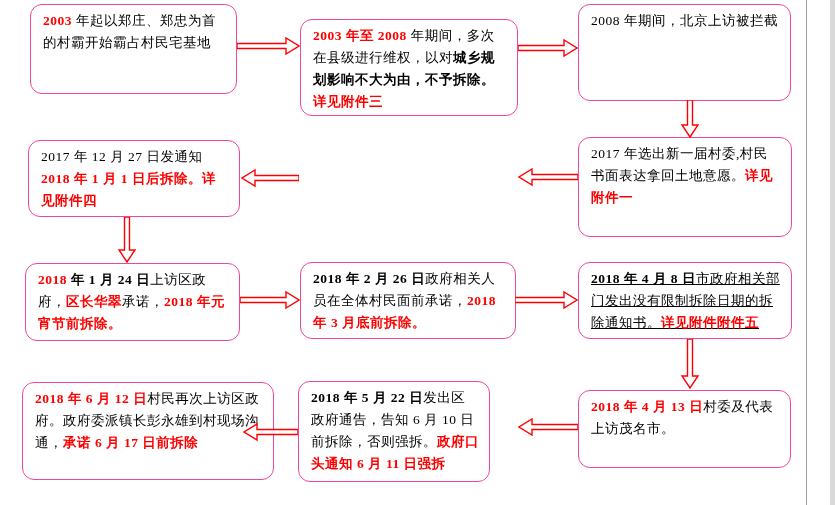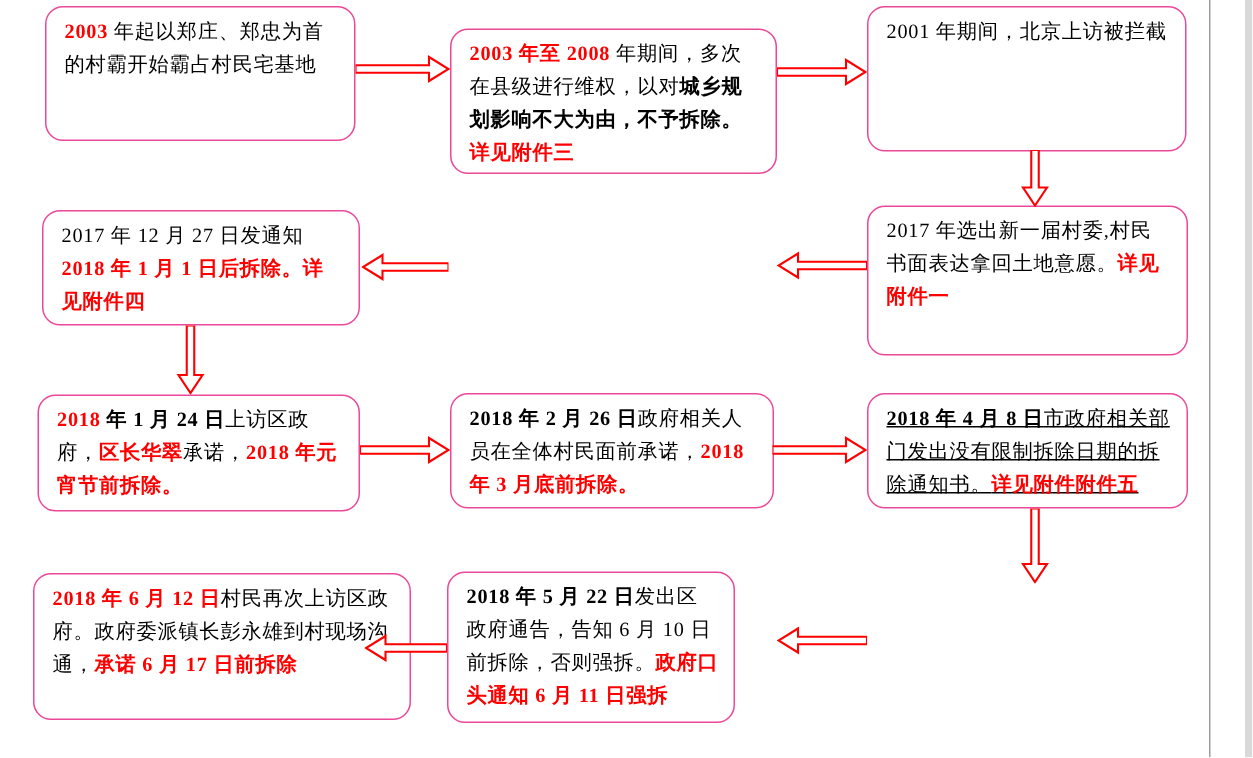--- a/index.html
+++ b/index.html
@@ -35,29 +35,30 @@
     background:#d9d9d9;
   }
 </style>
 </head>
 <body>
 
 <div class="canvas">
 
   <div class="flow-box" style="left:30px;top:4px;width:207px;height:90px;"><span class="red bold">2003</span><span> 年起以郑庄、郑忠为首的村霸开始霸占村民宅基地</span></div>
   <div class="flow-box" style="left:300px;top:19px;width:218px;height:97px;"><span class="red bold">2003 年至 2008</span><span> 年期间，多次在县级进行维权，以对</span><span class="bold">城乡规划影响不大为由，不予拆除。</span><span class="red bold">详见附件三</span></div>
-  <div class="flow-box" style="left:578px;top:4px;width:213px;height:97px;"><span>2001 年期间，北京上访被拦截</span></div>
+  <div class="flow-box" style="left:578px;top:4px;width:213px;height:97px;"><span>2008 年期间，北京上访被拦截</span></div>
 
   <div class="flow-box" style="left:578px;top:137px;width:214px;height:100px;"><span>2017 年选出新一届村委,村民书面表达拿回土地意愿。</span><span class="red bold">详见附件一</span></div>
   <div class="flow-box" style="left:28px;top:140px;width:212px;height:77px;"><span>2017 年 12 月 27 日发通知 </span><span class="red bold">2018 年 1 月 1 日后拆除。详见附件四</span></div>
 
   <div class="flow-box" style="left:25px;top:263px;width:215px;height:78px;"><span class="red bold">2018</span><span class="bold"> 年 1 月 24 日</span><span>上访区政府，</span><span class="red bold">区长华翠</span><span>承诺，</span><span class="red bold">2018 年元宵节前拆除。</span></div>
   <div class="flow-box" style="left:300px;top:262px;width:216px;height:77px;"><span class="bold">2018 年 2 月 26 日</span><span>政府相关人员在全体村民面前承诺，</span><span class="red bold">2018 年 3 月底前拆除。</span></div>
   <div class="flow-box" style="left:578px;top:262px;width:214px;height:77px;text-decoration:underline;"><span class="bold">2018 年 4 月 8 日</span><span>市政府相关部门发出没有限制拆除日期的拆除通知书。</span><span class="red bold">详见附件附件五</span></div>
 
+  <div class="flow-box" style="left:578px;top:390px;width:213px;height:78px;"><span class="red bold">2018 年 4 月 13 日</span><span>村委及代表上访茂名市。</span></div>
   <div class="flow-box" style="left:298px;top:381px;width:192px;height:101px;"><span class="bold">2018 年 5 月 22 日</span><span>发出区政府通告，告知 6 月 10 日前拆除，否则强拆。</span><span class="red bold">政府口头通知 6 月 11 日强拆</span></div>
   <div class="flow-box" style="left:22px;top:382px;width:252px;height:98px;"><span class="red bold">2018 年 6 月 12 日</span><span>村民再次上访区政府。政府委派镇长彭永雄到村现场沟通，</span><span class="red bold">承诺 6 月 17 日前拆除</span></div>
 
   <svg class="arrow" style="left:237px;top:36px;" width="63" height="20">
     <polygon points="0,7.5 49,7.5 49,2 62,10 49,18 49,12.5 0,12.5"></polygon>
   </svg>
   <svg class="arrow" style="left:518px;top:38px;" width="60" height="20">
     <polygon points="0,7.5 46,7.5 46,2 59,10 46,18 46,12.5 0,12.5"></polygon>
   </svg>
   <svg class="arrow" style="left:680px;top:100px;" width="20" height="38">

